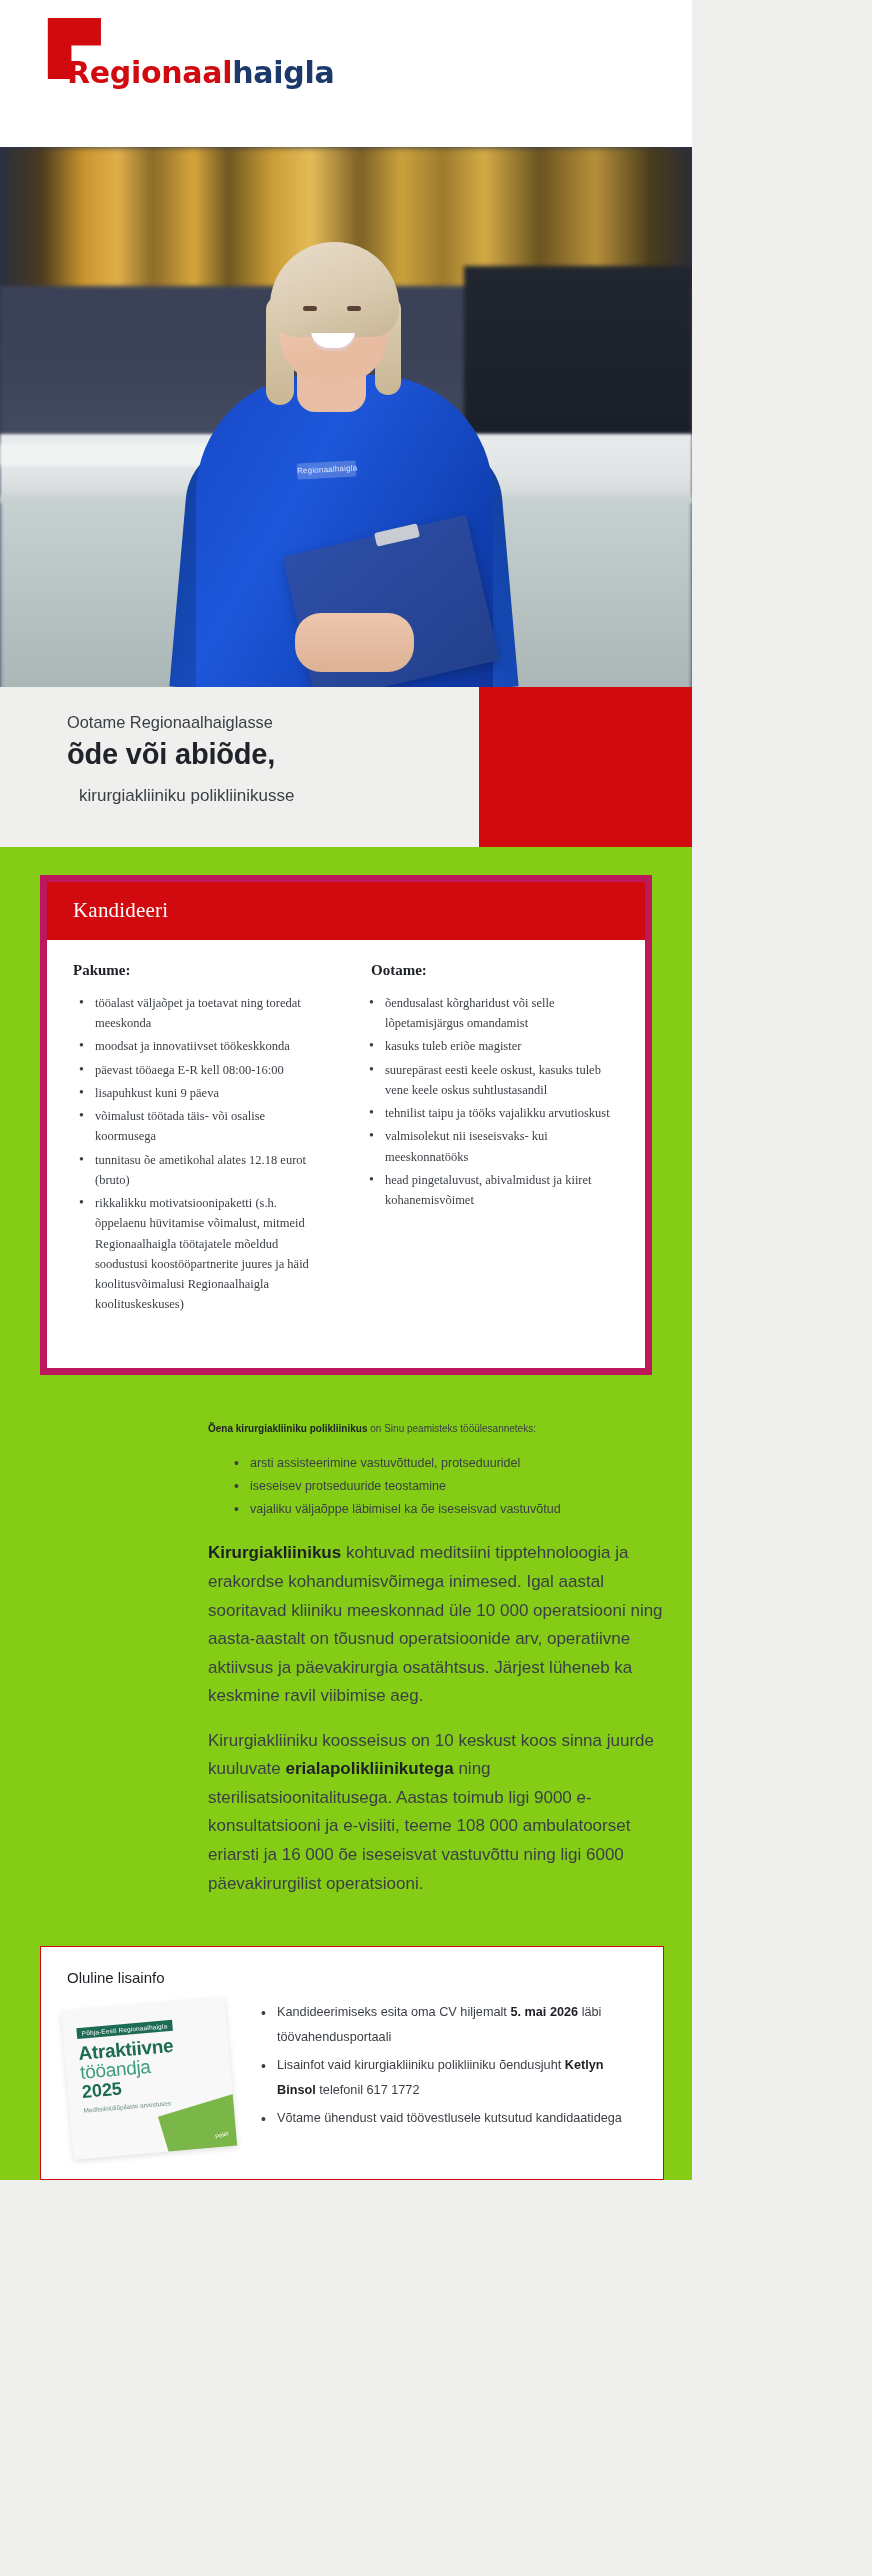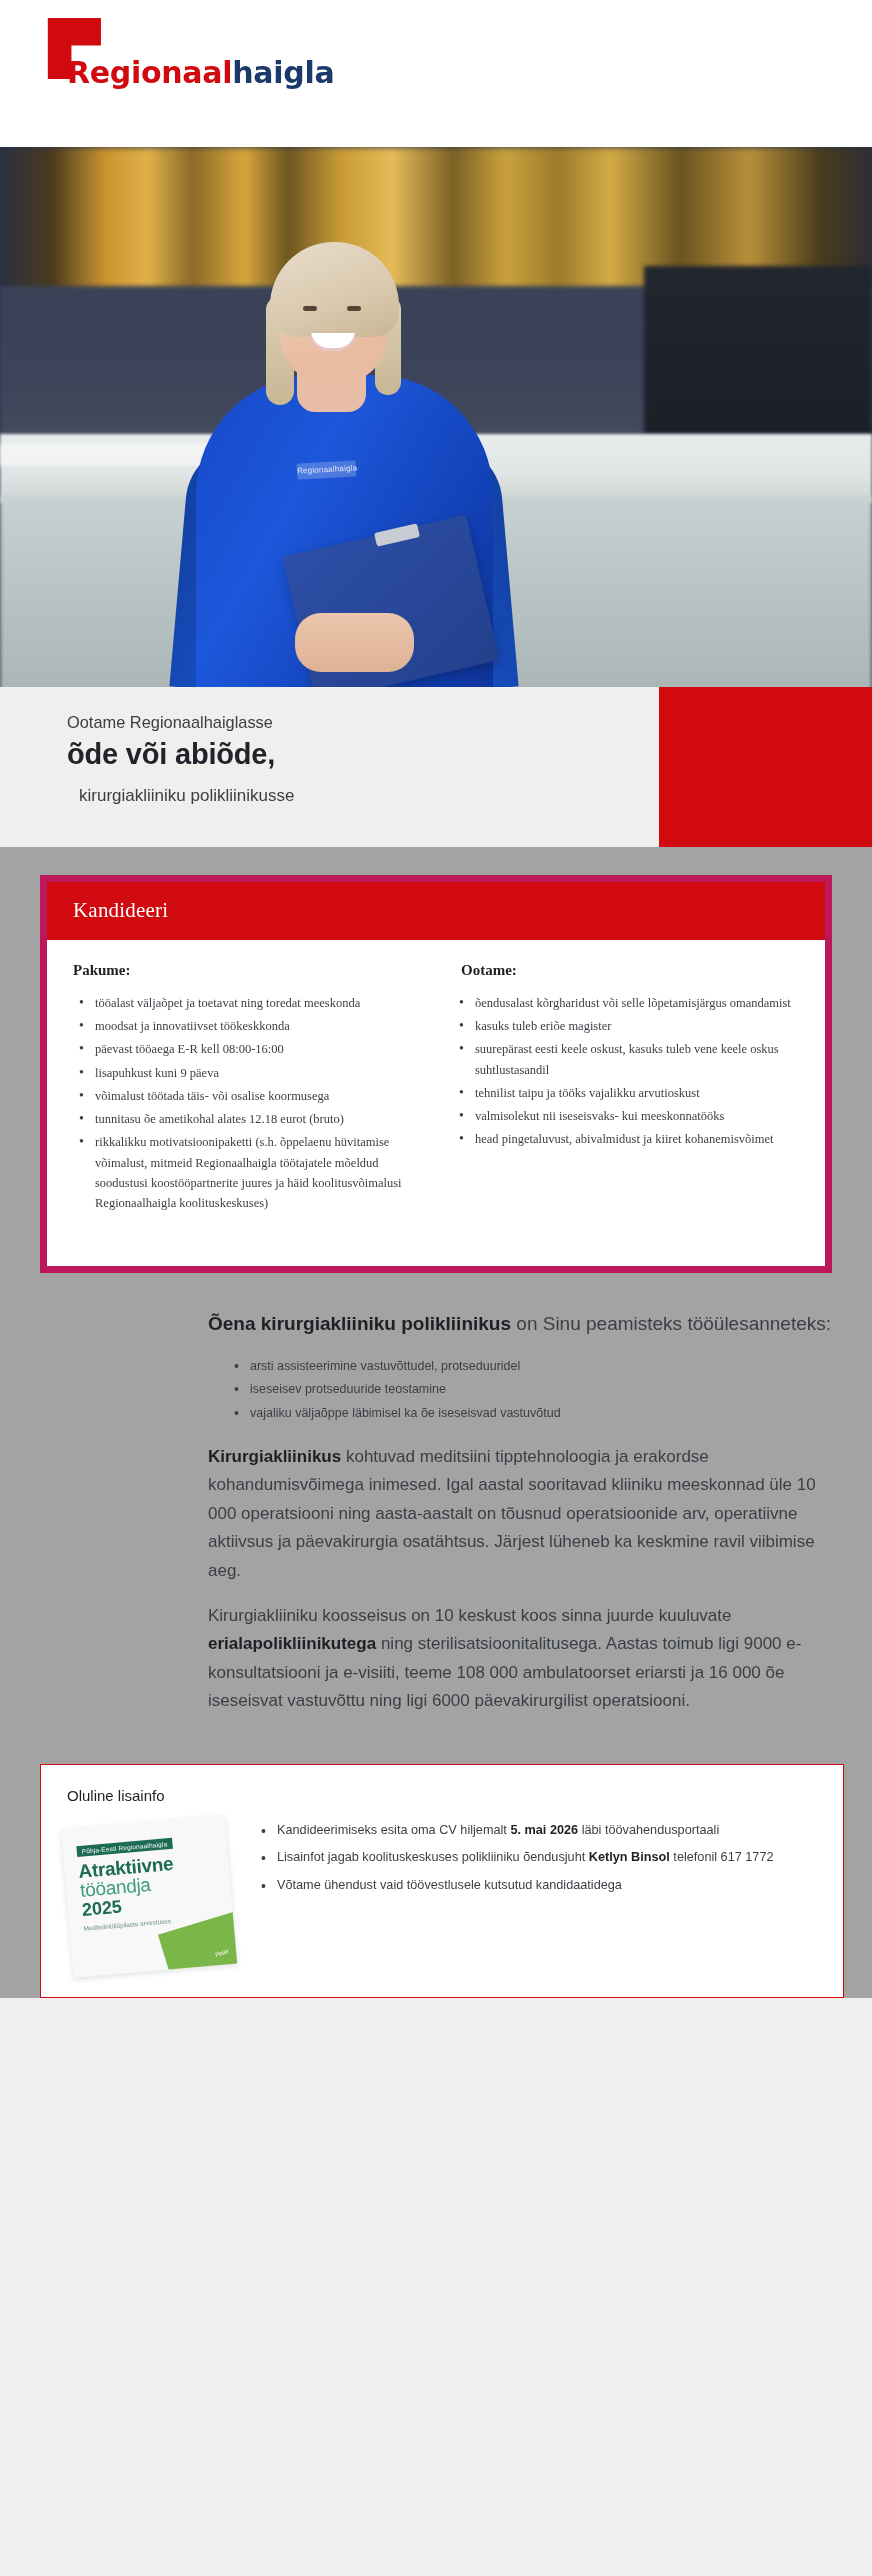--- a/index.html
+++ b/index.html
@@ -5,21 +5,21 @@
 <style>
   * { box-sizing: border-box; }
   html, body { margin:0; padding:0; }
   body {
     width: 872px;
     background: #efefed;
     font-family: "Liberation Sans", sans-serif;
     color: #2b2b2b;
     -webkit-font-smoothing: antialiased;
   }
-  .page { width: 872px; position: relative; background: #a3a3a3; }
+  .page { width: 692px; position: relative; background: #84cc16; }
 
   
   .header {
     background: #ffffff;
     height: 147px;
     position: relative;
   }
   .logo-wrap {
     position: absolute;
     left: 32px;
@@ -238,24 +238,24 @@
     top: -1px;
     color: #3a3f45;
     font-size: 14px;
   }
 
   
   .desc {
     padding: 36px 28px 10px 208px;
   }
   .desc .lead {
-    font-size: 19px;
+    font-size: 10px;
     line-height: 1.62;
     color: #3a3f45;
-    margin: 0 0 16px 0;
+    margin: 10px 0 16px 0;
   }
   .desc .lead b { color: #1d2024; font-weight: 700; }
   .desc ul.bullets { padding-left: 40px; margin-bottom: 20px; }
   .desc ul.bullets li { font-size: 12.5px; line-height: 1.62; }
   .desc p.para {
     font-size: 17px;
     line-height: 1.68;
     color: #3a3f45;
     margin: 0 0 16px 0;
   }
@@ -437,21 +437,21 @@
           <div class="badge-l3">2025</div>
           <div class="badge-l4">Meditsiiniüliõpilaste arvestuses</div>
           <div class="badge-corner">
             <span>Peler</span>
           </div>
         </div>
       </div>
       <div class="info-list">
         <ul class="bullets" id="info-list">
             <li><span>Kandideerimiseks esita oma CV hiljemalt </span><b>5. mai 2026</b><span> läbi töövahendusportaali</span></li>
-            <li><span>Lisainfot jagab koolituskeskuses polikliiniku õendusjuht </span><b>Ketlyn Binsol</b><span> telefonil 617 1772</span></li>
+            <li><span>Lisainfot vaid kirurgiakliiniku polikliiniku õendusjuht </span><b>Ketlyn Binsol</b><span> telefonil 617 1772</span></li>
             <li><span>Võtame ühendust vaid töövestlusele kutsutud kandidaatidega</span></li>
           </ul>
       </div>
     </div>
   </div>
 
 </div>
 
 
 </body></html>

